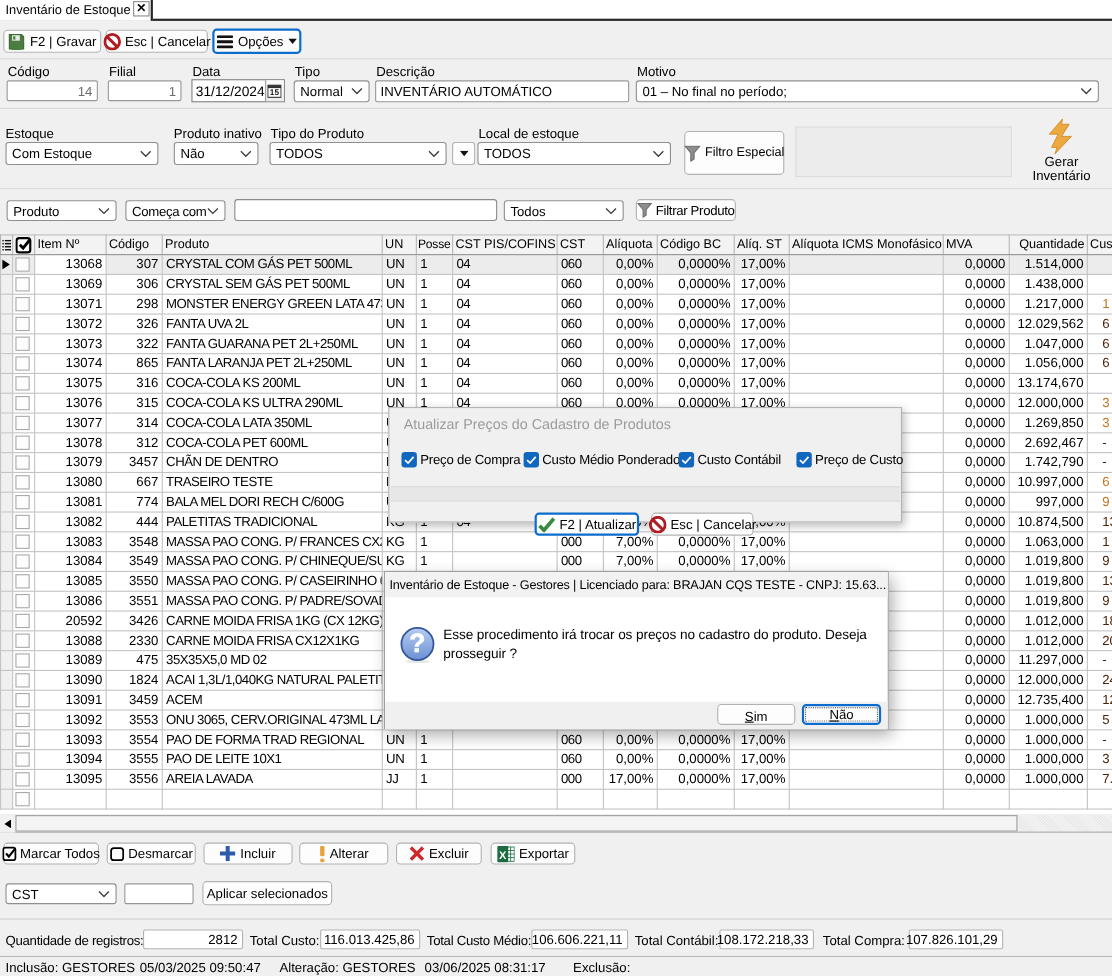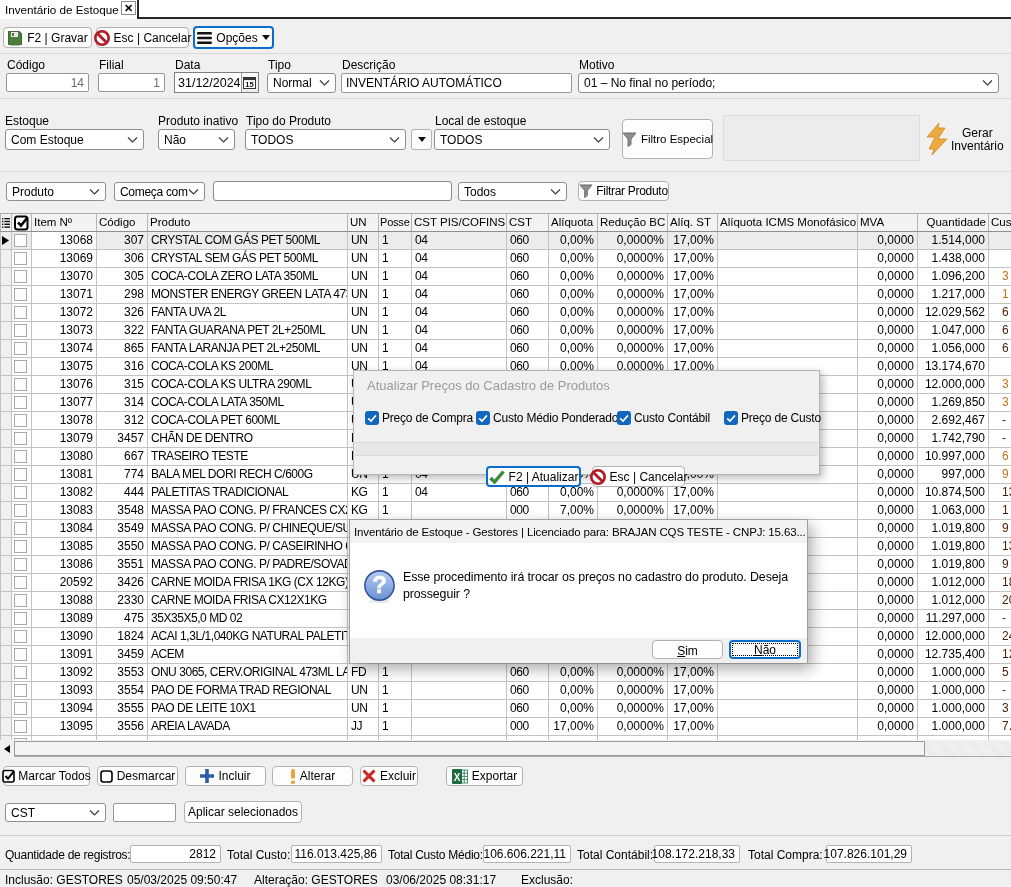--- a/index.html
+++ b/index.html
@@ -121,21 +121,21 @@
         <path d="M0,0 h8 l-4,5 z" fill="#111"></path>
       </svg>
     </div>
 <div class="combo" style="left:434px;top:129px;width:176px;height:21px">TODOS <svg class="chev" width="11" height="6" viewBox="0 0 11 6">
         <path d="M1,0.5 L5.5,5 L10,0.5" fill="none" stroke="#3c3c3c" stroke-width="1.2"></path>
       </svg></div>
 <div class="btn" style="left:622px;top:119px;width:91px;height:40px;font-size:11.5px"><svg width="15" height="15" viewBox="0 0 15 15" style="flex:0 0 auto">
         <path d="M1,1 h13 l-5,6 v5.5 l-3,2 v-7.5 z" fill="#8d8d8d" stroke="#6e6e6e" stroke-width="1"></path>
       </svg>Filtro Especial</div>
 <div class="abs" style="left:723px;top:115px;width:197px;height:46px;background:#ececec;border:1px solid #dcdcdc"></div>
-<div class="abs" style="left:925px;top:108px;width:80px;height:62px;display:flex;flex-direction:row;align-items:center">
+<div class="abs" style="left:925px;top:108px;width:80px;height:62px;display:flex;flex-direction:column;align-items:center">
       <svg width="26" height="32" viewBox="0 0 26 32" style="flex:0 0 auto">
         <path d="M14,0 L2,14 L10,14 L4,26 L9,26 L7,32 L22,16 L13,16 L20,5 L13,5 Z" fill="#eca93f" stroke="#d18a25" stroke-width="0.8"></path>
       </svg>
       <div style="font-size:12px;line-height:13px;text-align:center;margin-top:1px">Gerar<br>Inventário</div>
     </div>
 <div class="sep" style="top:171px"></div>
 
 <div class="combo" style="left:6px;top:182px;width:100px;height:19px">Produto <svg class="chev" width="11" height="6" viewBox="0 0 11 6">
         <path d="M1,0.5 L5.5,5 L10,0.5" fill="none" stroke="#3c3c3c" stroke-width="1.2"></path>
       </svg></div>
@@ -193,21 +193,21 @@
               </svg>
             </th>
             <th>Item Nº</th>
             <th>Código</th>
             <th>Produto</th>
             <th>UN</th>
             <th style="font-size:11px;padding:0 1px;letter-spacing:-0.2px">Posse</th>
             <th>CST PIS/COFINS</th>
             <th>CST</th>
             <th>Alíquota</th>
-            <th>Redução BC</th>
+            <th>Código BC</th>
             <th>Alíq. ST</th>
             <th>Alíquota ICMS Monofásico</th>
             <th>MVA</th>
             <th class="num">Quantidade</th>
             <th style="padding:0 0 0 2px">Custo</th>
           </tr>
 <tr class="sel">
             <td class="c0">
               <svg width="7" height="9" viewBox="0 0 7 9">
                 <path d="M0,0 L7,4.5 L0,9 Z" fill="#000"></path>
@@ -239,38 +239,20 @@
             <td class="txt">1</td>
             <td class="txt">04</td>
             <td class="txt">060</td>
             <td class="num">0,00%</td>
             <td class="num">0,0000%</td>
             <td class="num">17,00%</td>
             <td></td>
             <td class="num">0,0000</td>
             <td class="num">1.438,000</td>
             <td class="sld"></td>
-          </tr>
-<tr>
-            <td class="c0"></td>
-            <td class="c1"><span class="cb"></span></td>
-            <td class="num">13070</td>
-            <td class="num">305</td>
-            <td class="txt">COCA-COLA ZERO LATA 350ML</td>
-            <td class="txt">UN</td>
-            <td class="txt">1</td>
-            <td class="txt">04</td>
-            <td class="txt">060</td>
-            <td class="num">0,00%</td>
-            <td class="num">0,0000%</td>
-            <td class="num">17,00%</td>
-            <td></td>
-            <td class="num">0,0000</td>
-            <td class="num">1.096,200</td>
-            <td class="slo">3</td>
           </tr>
 <tr>
             <td class="c0"></td>
             <td class="c1"><span class="cb"></span></td>
             <td class="num">13071</td>
             <td class="num">298</td>
             <td class="txt">MONSTER ENERGY GREEN LATA 473ML CX6</td>
             <td class="txt">UN</td>
             <td class="txt">1</td>
             <td class="txt">04</td>
@@ -753,21 +735,21 @@
 <div class="btn" style="left:97px;top:766px;width:81px;height:20px"><svg width="13" height="13" viewBox="0 0 13 13" style="flex:0 0 auto">
         <rect x="1" y="1" width="11" height="11" rx="2.5" fill="#fff" stroke="#000" stroke-width="1.6"></rect>
       </svg>Desmarcar</div>
 <div class="btn" style="left:185px;top:766px;width:81px;height:20px"><svg width="14" height="14" viewBox="0 0 14 14" style="flex:0 0 auto">
         <path d="M5.2 0 h3.6 v5.2 h5.2 v3.6 h-5.2 v5.2 h-3.6 v-5.2 h-5.2 v-3.6 h5.2 z" fill="#2b5cab"></path>
       </svg>Incluir</div>
 <div class="btn" style="left:272px;top:766px;width:81px;height:20px"><svg width="6" height="15" viewBox="0 0 6 15" style="flex:0 0 auto">
         <rect x="1" y="0" width="4" height="9.5" rx="1.5" fill="#e8a33d"></rect>
         <rect x="1" y="11.5" width="4" height="3.5" rx="1.5" fill="#e8a33d"></rect>
       </svg>Alterar</div>
-<div class="btn" style="left:360px;top:766px;width:58px;height:20px"><svg width="14" height="14" viewBox="0 0 14 14" style="flex:0 0 auto">
+<div class="btn" style="left:360px;top:766px;width:78px;height:20px"><svg width="14" height="14" viewBox="0 0 14 14" style="flex:0 0 auto">
         <path d="M2.6 0.4 L7 4.8 L11.4 0.4 L13.6 2.6 L9.2 7 L13.6 11.4 L11.4 13.6 L7 9.2 L2.6 13.6 L0.4 11.4 L4.8 7 L0.4 2.6 Z" fill="#cc2a2a"></path>
       </svg>Excluir</div>
 <div class="btn" style="left:446px;top:766px;width:77px;height:20px"><svg width="16" height="15" viewBox="0 0 16 15" style="flex:0 0 auto">
         <rect x="9" y="1" width="6.5" height="13" fill="#fff" stroke="#217346" stroke-width="0.8"></rect>
         <line x1="9" y1="4.2" x2="15.5" y2="4.2" stroke="#217346" stroke-width="0.8"></line>
         <line x1="9" y1="7.4" x2="15.5" y2="7.4" stroke="#217346" stroke-width="0.8"></line>
         <line x1="9" y1="10.6" x2="15.5" y2="10.6" stroke="#217346" stroke-width="0.8"></line>
         <line x1="12.2" y1="1" x2="12.2" y2="14" stroke="#217346" stroke-width="0.8"></line>
         <rect x="0" y="0" width="10" height="15" rx="1" fill="#1d6b41"></rect>
         <text x="5" y="11.5" font-size="10" font-weight="bold" text-anchor="middle" fill="#fff" font-family="Liberation Sans">X</text>

